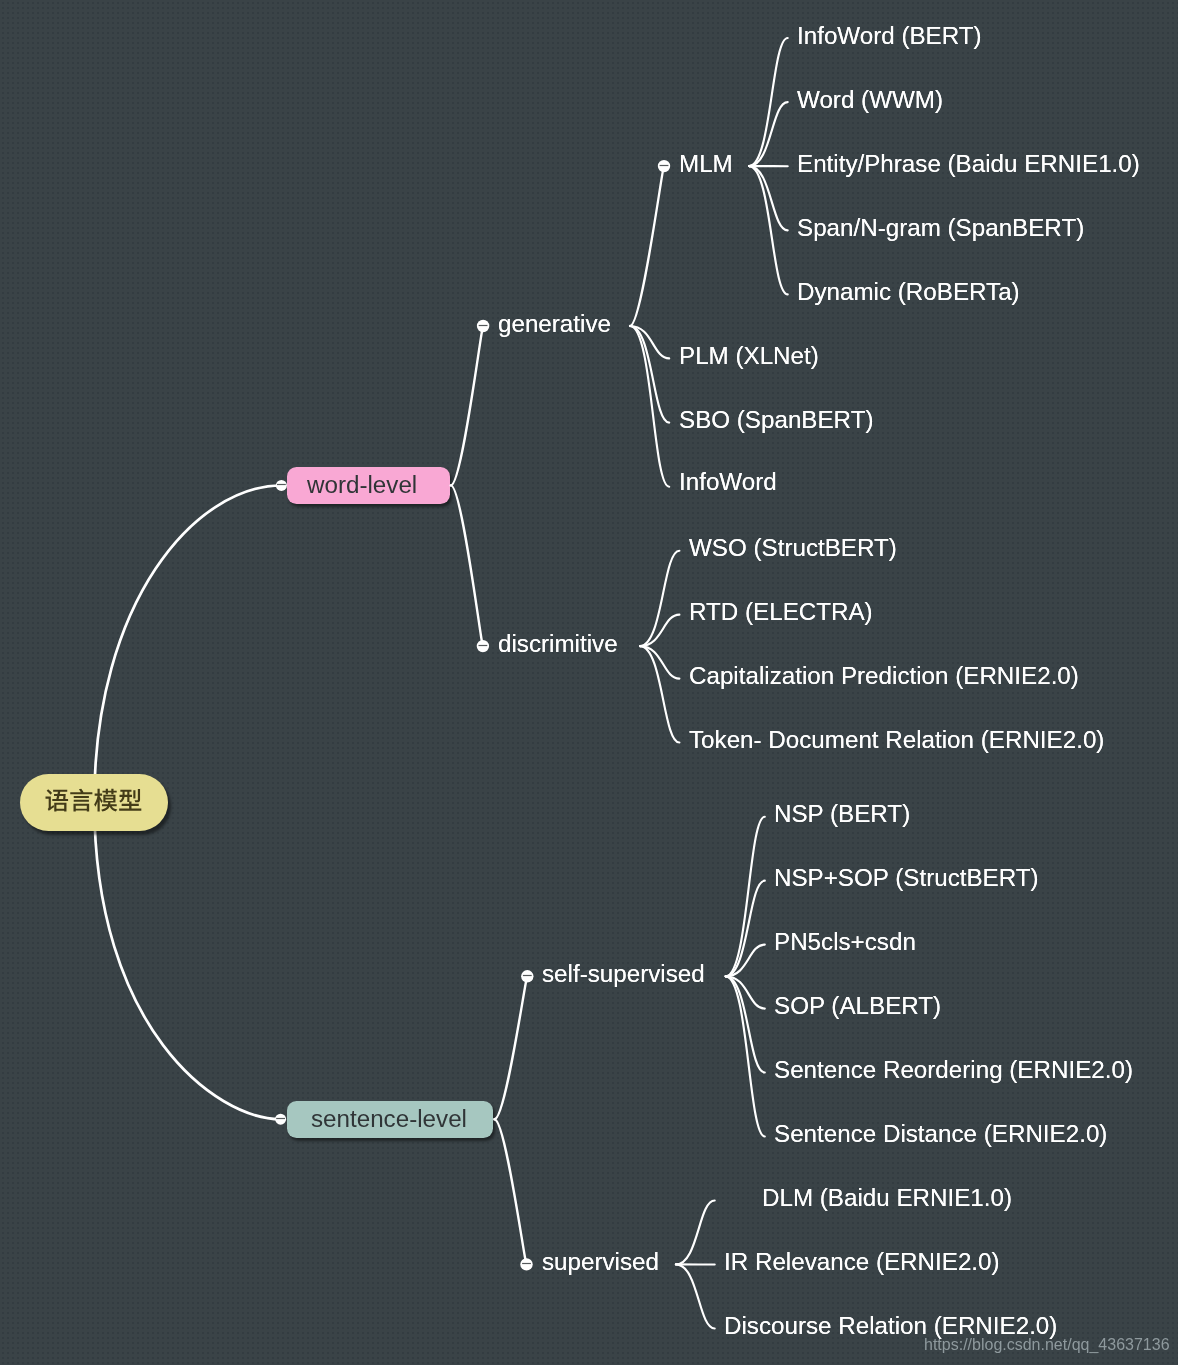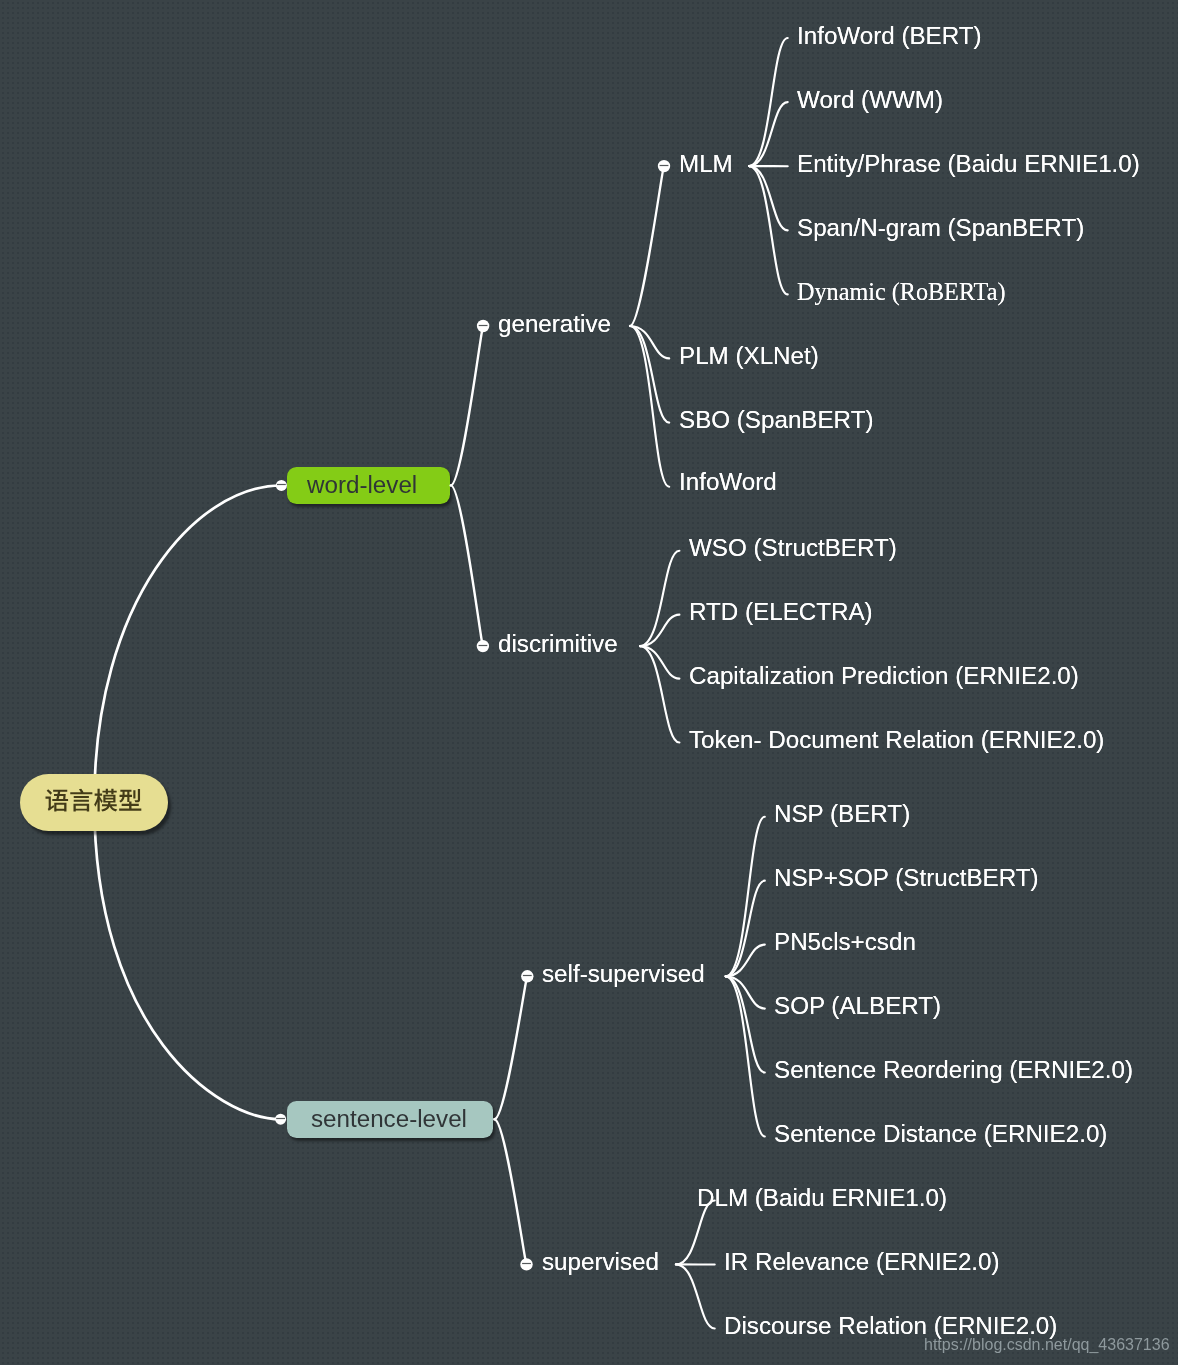--- a/index.html
+++ b/index.html
@@ -29,21 +29,21 @@
     </defs>
     <rect x="0" y="0" width="1178" height="1365" fill="url(#dots)"></rect>
   </svg>
 
   <svg class="layer" id="trunk">
       <path d="M94.3,802 C94.3,602.4 195.2,485.4 281.4,485.4" fill="none" stroke="#ffffff" stroke-width="2.7" stroke-linecap="round"></path>
       <path d="M94.3,802 C94.3,1026.8 215.00000000000003,1119.2 280.6,1119.2" fill="none" stroke="#ffffff" stroke-width="2.7" stroke-linecap="round"></path>
     </svg>
   <div id="chips">
       <div style="position: absolute; left: 20px; top: 773.5px; width: 148px; height: 57px; background: rgb(230, 222, 146); border-radius: 28.5px; box-shadow: rgba(0, 0, 0, 0.45) 3px 4px 3px;"></div>
-      <div class="chip" style="left: 287.4px; top: 466.9px; width: 162.434px; height: 37px; padding-left: 19.6px; background: #84cc16; color: rgb(48, 53, 55); border-radius: 9.5px; box-shadow: rgba(0, 0, 0, 0.45) 2px 3px 3px;">
+      <div class="chip" style="left: 287.4px; top: 466.9px; width: 162.434px; height: 37px; padding-left: 19.6px; background: #f9a8d4; color: rgb(48, 53, 55); border-radius: 9.5px; box-shadow: rgba(0, 0, 0, 0.45) 2px 3px 3px;">
         <span>word-level</span>
       </div>
       <div class="chip" style="left: 286.6px; top: 1100.7px; width: 206.869px; height: 37px; padding-left: 24px; background: rgb(166, 199, 192); color: rgb(48, 53, 55); border-radius: 9.5px; box-shadow: rgba(0, 0, 0, 0.45) 2px 3px 3px;">
         <span>sentence-level</span>
       </div>
     </div>
   <svg class="layer" id="glyphs">
     <g transform="translate(44.5 809.5) scale(0.0245 0.0245)">
       <title>语言模型</title>
       <path fill="#433b18" d="M89 -765C143 -717 211 -649 243 -605L307 -672C275 -714 203 -778 150 -822ZM388 -630V-548H511L483 -432H318V-346H963V-432H849C856 -495 863 -565 866 -629L800 -634L786 -630H624L643 -726H929V-810H353V-726H548L528 -630ZM579 -432 606 -548H771L760 -432ZM397 -274V84H487V47H803V81H897V-274ZM487 -35V-191H803V-35ZM178 61C194 41 223 19 394 -100C386 -119 374 -155 370 -180L259 -107V-534H41V-443H171V-104C171 -61 148 -34 130 -22C147 -2 170 39 178 61ZM1193 -395V-318H1812V-395ZM1193 -547V-471H1812V-547ZM1183 -235V83H1276V44H1726V80H1823V-235ZM1276 -35V-155H1726V-35ZM1404 -822C1433 -786 1464 -739 1483 -701H1051V-619H1954V-701H1579L1593 -705C1575 -745 1535 -804 1497 -848ZM2489 -411H2806V-352H2489ZM2489 -535H2806V-476H2489ZM2727 -844V-768H2589V-844H2500V-768H2366V-689H2500V-621H2589V-689H2727V-621H2818V-689H2947V-768H2818V-844ZM2401 -603V-284H2600C2597 -258 2593 -234 2588 -211H2346V-133H2560C2523 -66 2453 -20 2314 9C2332 27 2355 62 2363 84C2534 44 2615 -24 2656 -122C2707 -20 2792 50 2914 83C2926 60 2952 24 2972 5C2869 -16 2790 -64 2743 -133H2947V-211H2682C2687 -234 2690 -258 2693 -284H2897V-603ZM2164 -844V-654H2047V-566H2164V-554C2136 -427 2083 -283 2026 -203C2042 -179 2064 -137 2074 -110C2107 -161 2138 -235 2164 -317V83H2254V-406C2279 -357 2305 -302 2317 -270L2375 -337C2358 -369 2280 -492 2254 -528V-566H2352V-654H2254V-844ZM3625 -787V-450H3712V-787ZM3810 -836V-398C3810 -384 3806 -381 3790 -380C3775 -379 3726 -379 3674 -381C3687 -357 3699 -321 3704 -296C3774 -296 3824 -298 3857 -311C3891 -326 3900 -348 3900 -396V-836ZM3378 -722V-599H3271V-722ZM3150 -230V-144H3454V-37H3047V50H3952V-37H3551V-144H3849V-230H3551V-328H3466V-515H3571V-599H3466V-722H3550V-806H3096V-722H3184V-599H3062V-515H3176C3163 -455 3130 -396 3048 -350C3065 -336 3098 -302 3110 -284C3211 -343 3251 -430 3265 -515H3378V-310H3454V-230Z"></path>
@@ -80,35 +80,35 @@
   <div id="labels">
       <div class="lbl" style="left: 679px; top: 150px;">MLM</div>
       <div class="lbl" style="left: 498.1px; top: 309.9px;">generative</div>
       <div class="lbl" style="left: 497.9px; top: 630px;">discrimitive</div>
       <div class="lbl" style="left: 542.3px; top: 960.2px;">self-supervised</div>
       <div class="lbl" style="left: 541.5px; top: 1248.3px;">supervised</div>
       <div class="lbl" style="left: 797.2px; top: 21.5px;">InfoWord (BERT)</div>
       <div class="lbl" style="left: 797.2px; top: 85.6px;">Word (WWM)</div>
       <div class="lbl" style="left: 797.2px; top: 149.7px;">Entity/Phrase (Baidu ERNIE1.0)</div>
       <div class="lbl" style="left: 797.2px; top: 213.8px;">Span/N-gram (SpanBERT)</div>
-      <div class="lbl" style="left: 797.2px; top: 277.9px; font-family: Liberation Serif, serif;">Dynamic (RoBERTa)</div>
+      <div class="lbl" style="left: 797.2px; top: 277.9px;">Dynamic (RoBERTa)</div>
       <div class="lbl" style="left: 678.7px; top: 341.9px;">PLM (XLNet)</div>
       <div class="lbl" style="left: 678.7px; top: 406.05px;">SBO (SpanBERT)</div>
       <div class="lbl" style="left: 678.7px; top: 468px;">InfoWord</div>
       <div class="lbl" style="left: 688.9px; top: 534.2px;">WSO (StructBERT)</div>
       <div class="lbl" style="left: 688.9px; top: 598.13px;">RTD (ELECTRA)</div>
       <div class="lbl" style="left: 688.9px; top: 662.06px;">Capitalization Prediction (ERNIE2.0)</div>
       <div class="lbl" style="left: 688.9px; top: 725.99px;">Token- Document Relation (ERNIE2.0)</div>
       <div class="lbl" style="left: 774.3px; top: 800.2px;">NSP (BERT)</div>
       <div class="lbl" style="left: 774.3px; top: 864.16px;">NSP+SOP (StructBERT)</div>
       <div class="lbl" style="left: 774.3px; top: 928.12px;">PN5cls+csdn</div>
       <div class="lbl" style="left: 774.3px; top: 992.08px;">SOP (ALBERT)</div>
       <div class="lbl" style="left: 774.3px; top: 1056.04px;">Sentence Reordering (ERNIE2.0)</div>
       <div class="lbl" style="left: 774.3px; top: 1120px;">Sentence Distance (ERNIE2.0)</div>
-      <div class="lbl" style="left: 697px; top: 1184px;">DLM (Baidu ERNIE1.0)</div>
+      <div class="lbl" style="left: 762px; top: 1184px;">DLM (Baidu ERNIE1.0)</div>
       <div class="lbl" style="left: 724.2px; top: 1248px;">IR Relevance (ERNIE2.0)</div>
       <div class="lbl" style="left: 724.2px; top: 1312px;">Discourse Relation (ERNIE2.0)</div>
     </div>
   <svg class="layer" id="markers">
       <g>
         <circle cx="281.4" cy="485.4" r="5.5" fill="#ffffff"></circle>
         <line x1="277" y1="484.5" x2="285.79999999999995" y2="484.5" stroke="#55595b" stroke-width="1.2"></line>
       </g>
       <g>
         <circle cx="280.6" cy="1119.2" r="5.5" fill="#ffffff"></circle>

